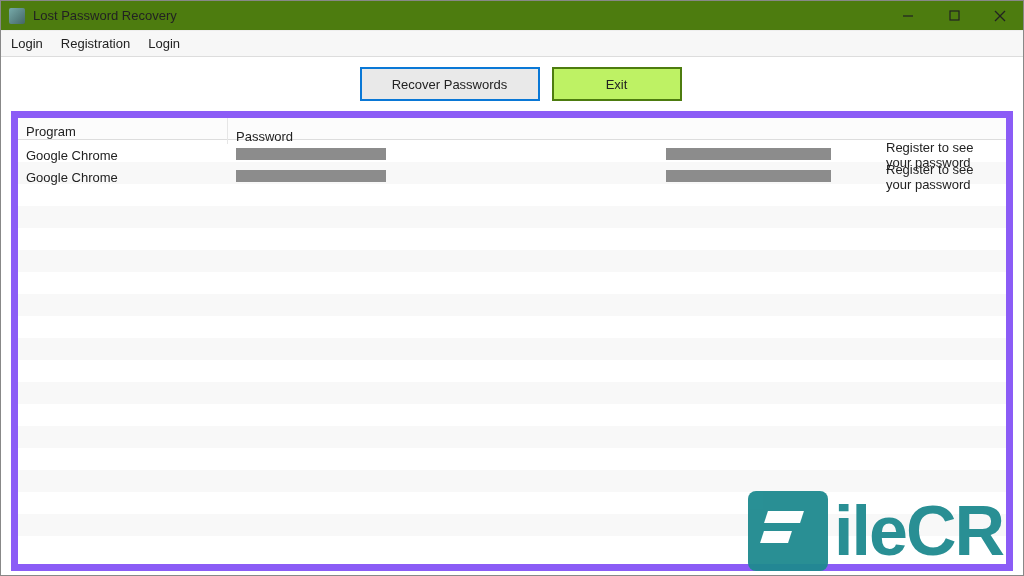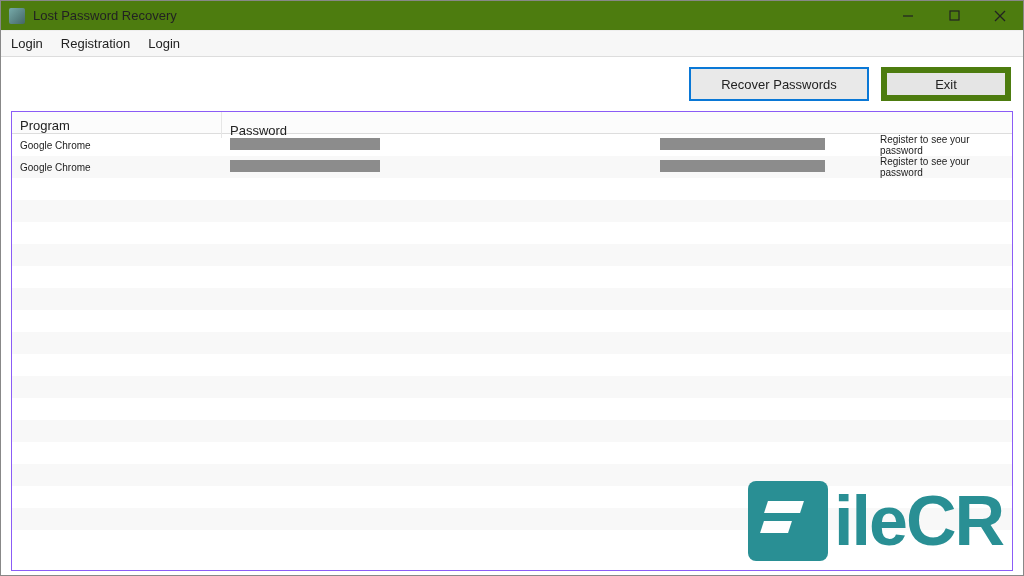--- a/index.html
+++ b/index.html
@@ -48,44 +48,44 @@
       align-items: center;
       padding: 0 10px;
       gap: 18px;
       background: #f7f7f7;
       border-bottom: 1px solid #ddd;
       font-size: 13px;
       color: #222;
     }
     .toolbar {
       display: flex;
-      justify-content: flex-end;
+      justify-content: center;
       gap: 12px;
       padding: 10px 12px 10px 29px;
     }
     .btn {
       height: 34px;
       min-width: 130px;
       padding: 0 24px;
-      background: #e5e5e5;
-      border: 6px solid #4d7c0f;
+      background: #bef264;
+      border: 2px solid #4d7c0f;
       font-size: 13px;
       display: flex;
       align-items: center;
       justify-content: center;
       color: #222;
     }
     .btn.primary {
       background: #e9e9e9;
       border: 2px solid #0a78d6;
       min-width: 180px;
     }
     .grid-wrap {
       margin: 0 10px;
-      border: 1px solid #8b5cf6;
+      border: 7px solid #8b5cf6;
       height: 460px;
       background: #fff;
       overflow: hidden;
     }
     .grid-header, .grid-row {
       display: grid;
       grid-template-columns: 210px 430px 220px 1fr;
       align-items: center;
       height: 22px;
     }
@@ -98,38 +98,38 @@
     .grid-header > div {
       padding: 0 8px;
       border-right: 1px solid #e6e6e6;
       height: 100%;
       display: flex;
       align-items: center;
     }
     .grid-header > div:last-child { border-right: none; margin-top: 11px; }
     .grid-body { }
     .grid-row {
-      font-size: 10px;
+      font-size: 13px;
       color: #222;
     }
     .grid-row > div { padding: 0 8px; }
     .grid-row.empty { height: 22px; }
     .grid-row:nth-child(even) { background: #f8f8f8; }
     .grid-row:nth-child(odd) { background: #fff; }
     .redacted {
       display: inline-block;
       height: 12px;
       background: #8c8c8c;
       width: 150px;
     }
     .redacted.short { width: 165px; }
     .watermark {
       position: absolute;
       right: 20px;
-      bottom: 14px;
+      bottom: 4px;
       display: flex;
       align-items: center;
       gap: 6px;
       color: #1e8a8f;
       font-weight: 800;
       font-size: 70px;
       letter-spacing: -2px;
       opacity: 0.95;
       font-family: Arial, sans-serif;
     }

